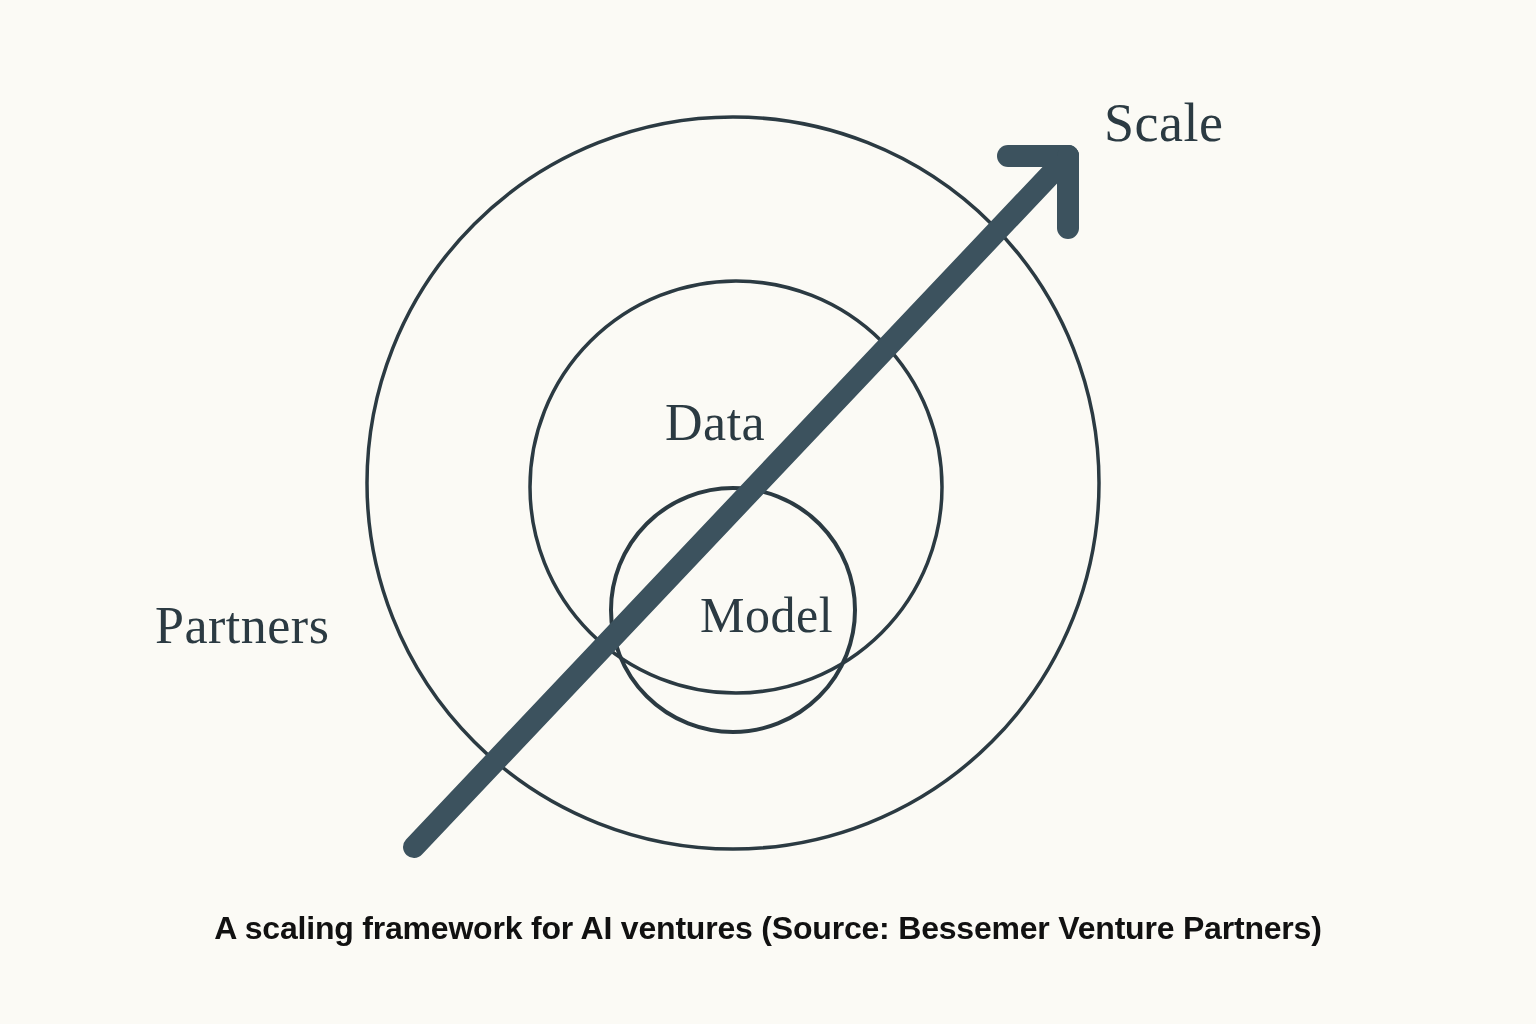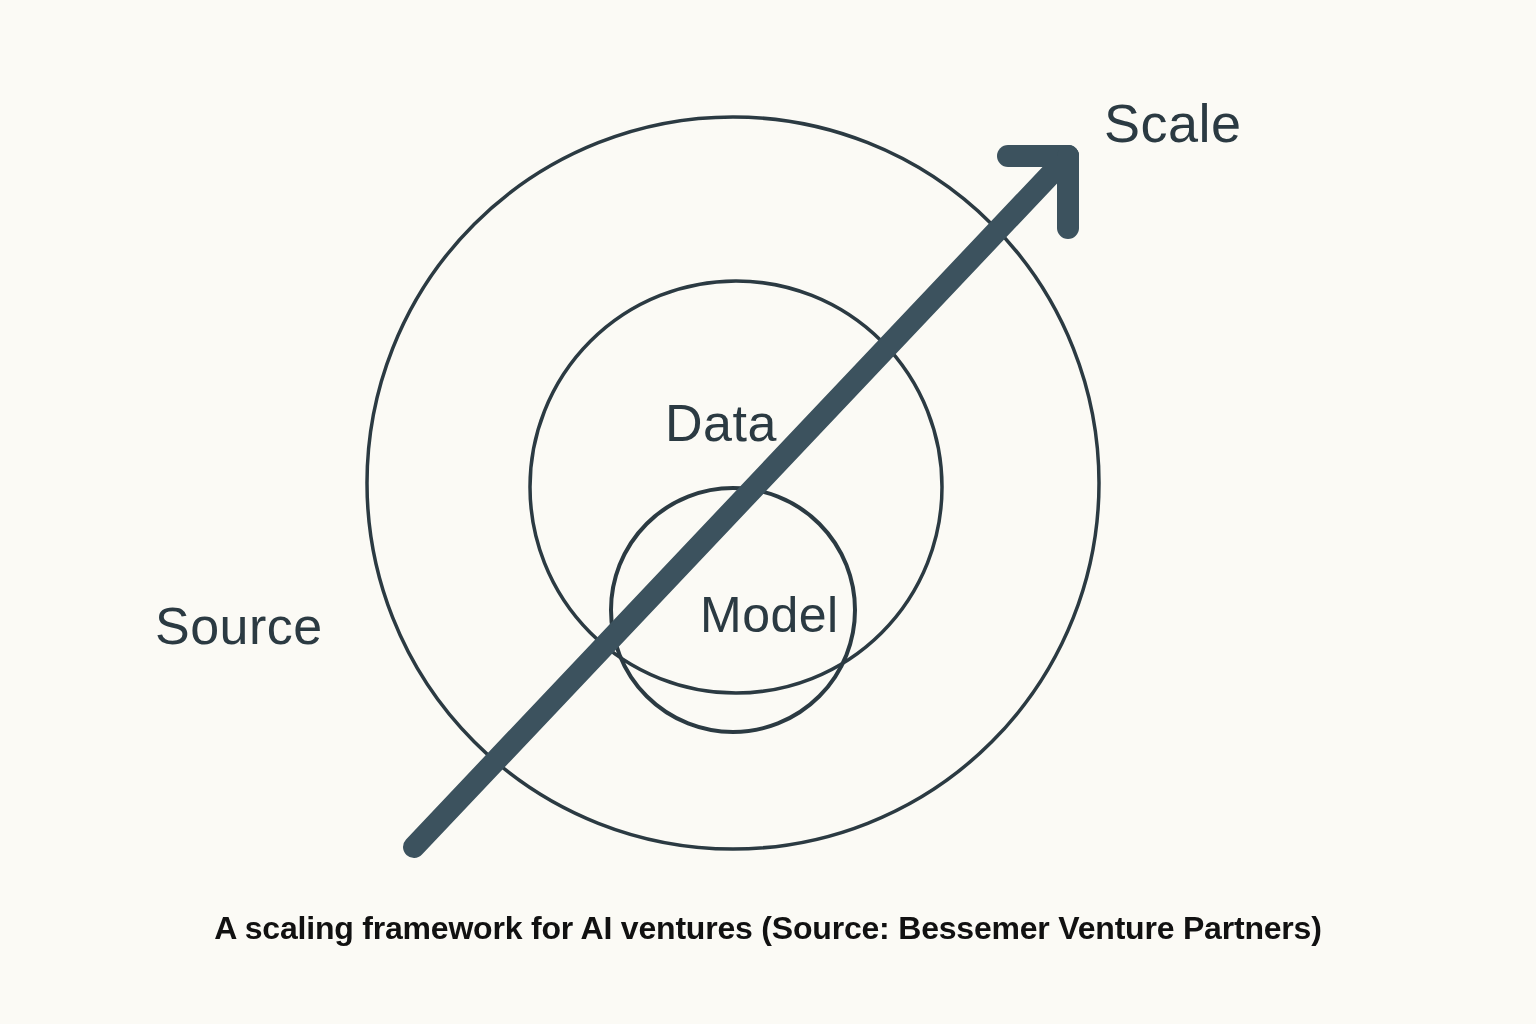--- a/index.html
+++ b/index.html
@@ -21,21 +21,21 @@
   #diagram-svg {
     position: absolute;
     left: 0;
     top: 0;
     width: 1536px;
     height: 1024px;
   }
   .label {
     position: absolute;
     color: #2b3a42;
-    font-family: Liberation Sans, sans-serif;
+    font-family: Liberation Serif, serif;
     font-weight: 400;
     white-space: nowrap;
     letter-spacing: 0.5px;
     line-height: 1;
   }
   #label-distribution {
     left: 588px;
     top: 205px;
     font-size: 52px;
   }
@@ -93,19 +93,19 @@
 
     <line x1="1068" y1="156" x2="1068" y2="228" stroke="#3c525e" stroke-width="22" stroke-linecap="round"></line>
 
   </svg>
 
 
   <div class="label" id="label-data">Data</div>
 
   <div class="label" id="label-model">Model</div>
 
-  <div class="label" id="label-product">Source</div>
+  <div class="label" id="label-product">Partners</div>
 
   <div class="label" id="label-scale">Scale</div>
 
   <div id="caption">A scaling framework for AI ventures (Source: Bessemer Venture Partners)</div>
 
 </div>
 
 </body></html>

